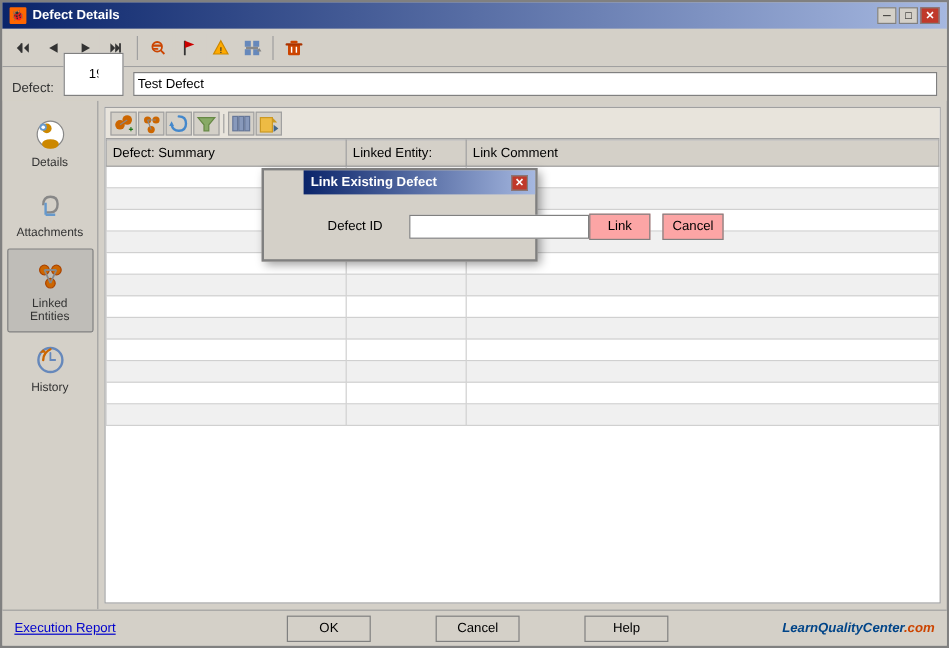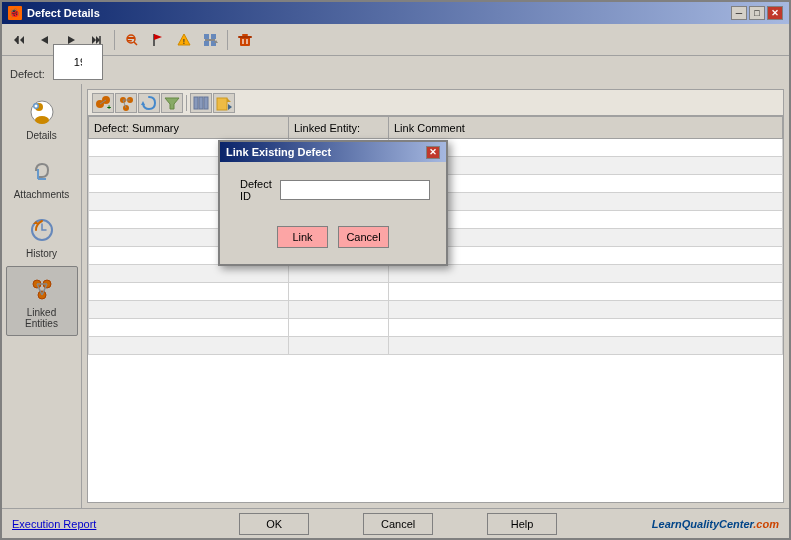--- a/index.html
+++ b/index.html
@@ -337,20 +337,21 @@
     }
     .modal-dialog {
       position: absolute;
       top: 50px;
       left: 130px;
       width: 230px;
       background: #d4d0c8;
       border: 2px solid #808080;
       box-shadow: 3px 3px 8px rgba(0,0,0,0.4);
       pointer-events: all;
+      padding-left: 33px;
     }
     .modal-title-bar {
       background: linear-gradient(to right, #0a246a, #a6b8e0);
       color: white;
       padding: 3px 6px;
       display: flex;
       align-items: center;
       justify-content: space-between;
       height: 20px;
     }
@@ -367,22 +368,22 @@
       display: flex;
       align-items: center;
       justify-content: center;
       font-size: 9px;
       font-weight: bold;
       cursor: pointer;
     }
     .modal-body {
       padding: 16px 20px;
       display: flex;
-      flex-direction: column;
-      gap: 24px;
+      flex-direction: row;
+      gap: 0;
     }
     .modal-field-row {
       display: flex;
       align-items: center;
       gap: 8px;
     }
     .modal-field-label {
       font-size: 11px;
       width: 60px;
     }
@@ -492,20 +493,21 @@
         <rect x="5" y="2" width="6" height="2" fill="#cc4400" rx="1"></rect>
         <line x1="6" y1="7" x2="6" y2="12" stroke="white" stroke-width="1.2"></line>
         <line x1="10" y1="7" x2="10" y2="12" stroke="white" stroke-width="1.2"></line>
       </svg>
     </button>
   </div>
 
   <div class="defect-row">
     <span class="defect-label">Defect:</span>
     <input type="text" class="defect-id-input" value="19" style="">
+    <input type="text" class="defect-name-input" value="Test Defect" style="">
   </div>
 
   <div class="main-content">
 
     <div class="sidebar">
       <div class="sidebar-item">
         <div class="sidebar-icon">
           <svg width="28" height="28">
             <circle cx="14" cy="14" r="11" fill="white" stroke="#888" stroke-width="1"></circle>
             <circle cx="11" cy="9" r="4" fill="#cc8800"></circle>
@@ -519,43 +521,43 @@
       <div class="sidebar-item">
         <div class="sidebar-icon">
           <svg width="28" height="28">
             <path d="M8,14 Q8,7 14,7 Q20,7 20,13 Q20,20 14,20 L10,20" fill="none" stroke="#888" stroke-width="2"></path>
             <line x1="10" y1="12" x2="10" y2="22" stroke="#6699cc" stroke-width="2"></line>
             <line x1="10" y1="22" x2="18" y2="22" stroke="#6699cc" stroke-width="2"></line>
           </svg>
         </div>
         <span class="sidebar-label">Attachments</span>
       </div>
-      <div class="sidebar-item">
-        <div class="sidebar-icon">
-          <svg width="28" height="28">
-            <circle cx="14" cy="14" r="10" fill="none" stroke="#6688bb" stroke-width="2"></circle>
-            <path d="M14,8 L14,14 L18,14" fill="none" stroke="#6688bb" stroke-width="1.5" stroke-linecap="round"></path>
-            <path d="M8,14 Q8,8 14,5" fill="none" stroke="#cc6600" stroke-width="2" stroke-linecap="round"></path>
-            <polygon points="8,5 5,8 11,8" fill="#cc6600"></polygon>
-          </svg>
-        </div>
-        <span class="sidebar-label">History</span>
-      </div>
       <div class="sidebar-item active">
         <div class="sidebar-icon">
           <svg width="28" height="28">
             <circle cx="9" cy="9" r="4" fill="#cc6600" stroke="#aa4400" stroke-width="1"></circle>
             <circle cx="19" cy="9" r="4" fill="#cc6600" stroke="#aa4400" stroke-width="1"></circle>
             <circle cx="14" cy="20" r="4" fill="#cc6600" stroke="#aa4400" stroke-width="1"></circle>
             <line x1="9" y1="9" x2="19" y2="9" stroke="#888" stroke-width="1.5"></line>
             <line x1="9" y1="9" x2="14" y2="20" stroke="#888" stroke-width="1.5"></line>
             <line x1="19" y1="9" x2="14" y2="20" stroke="#888" stroke-width="1.5"></line>
           </svg>
         </div>
         <span class="sidebar-label">Linked Entities</span>
+      </div>
+      <div class="sidebar-item">
+        <div class="sidebar-icon">
+          <svg width="28" height="28">
+            <circle cx="14" cy="14" r="10" fill="none" stroke="#6688bb" stroke-width="2"></circle>
+            <path d="M14,8 L14,14 L18,14" fill="none" stroke="#6688bb" stroke-width="1.5" stroke-linecap="round"></path>
+            <path d="M8,14 Q8,8 14,5" fill="none" stroke="#cc6600" stroke-width="2" stroke-linecap="round"></path>
+            <polygon points="8,5 5,8 11,8" fill="#cc6600"></polygon>
+          </svg>
+        </div>
+        <span class="sidebar-label">History</span>
       </div>
     </div>
 
     <div class="right-panel">
 
 
       <div class="tab-content">
 
         <div class="inner-toolbar">
           <button class="inner-btn" title="Link New">

